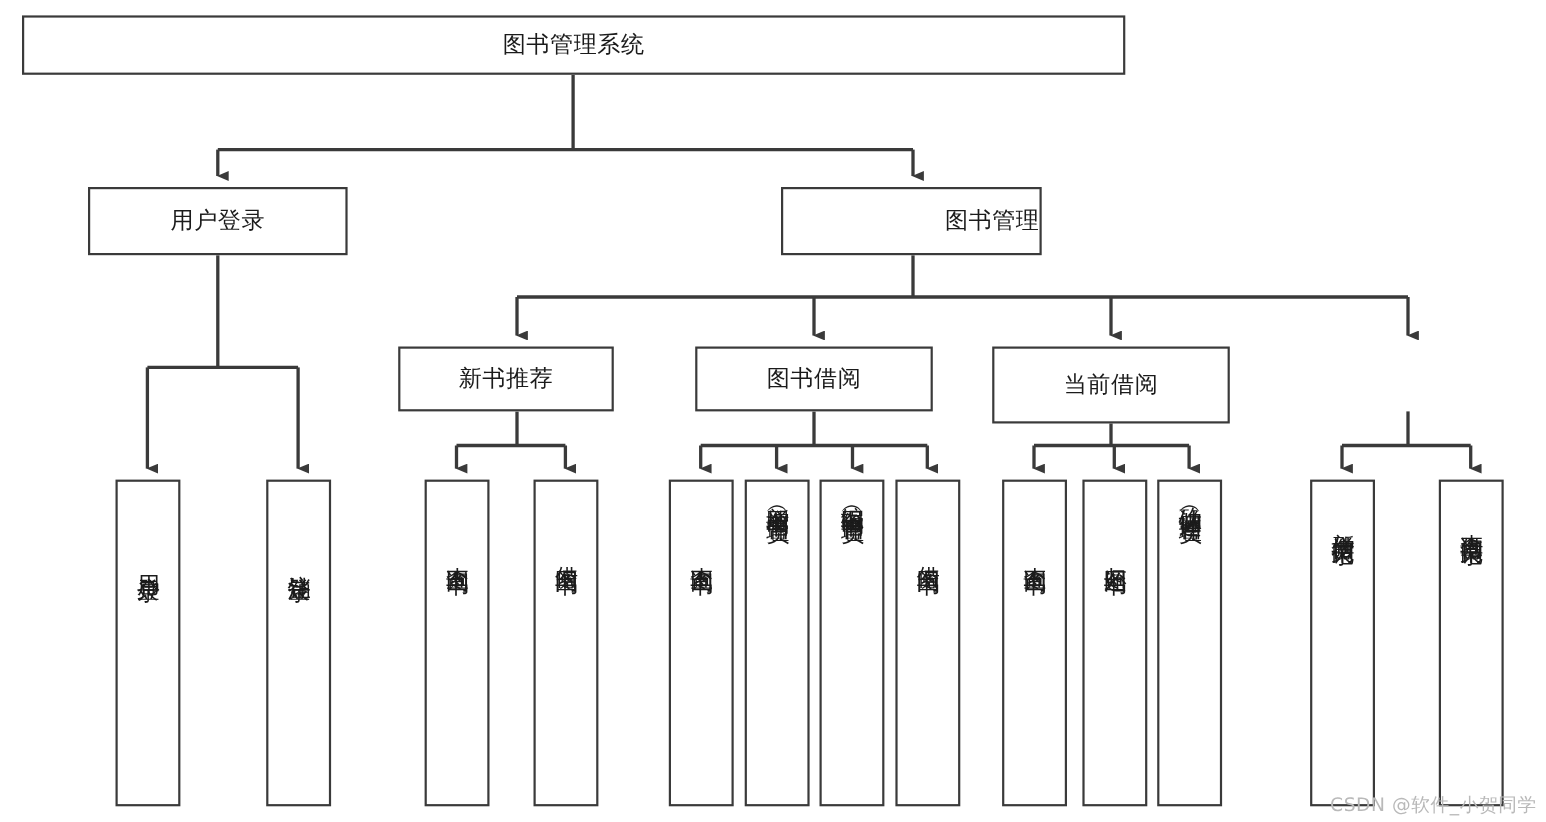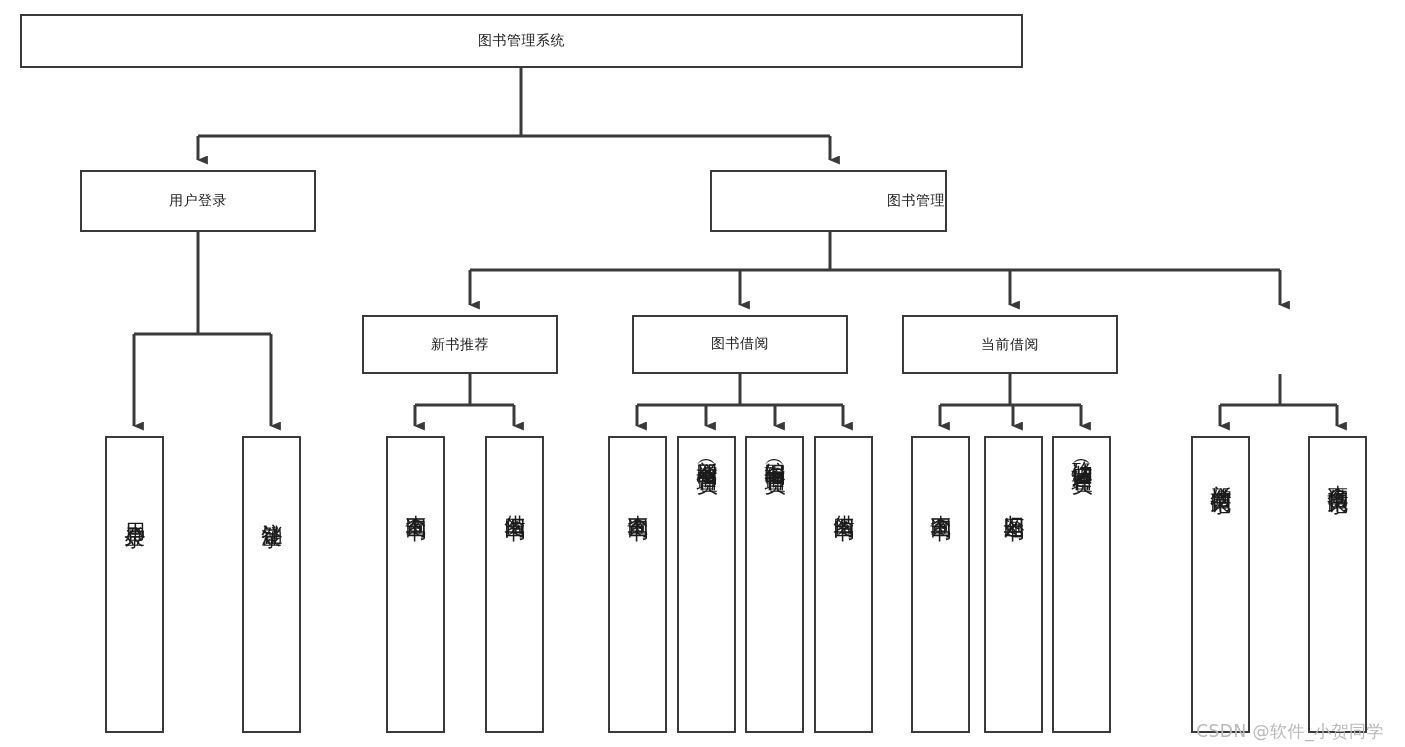--- a/index.html
+++ b/index.html
@@ -27,21 +27,21 @@
   .node-box {
     position: absolute;
     box-sizing: border-box;
     background: #ffffff;
     border: 2px solid #3a3a3a;
     display: flex;
     align-items: center;
     justify-content: center;
   }
   .node-label-h {
-    font-size: 14px;
+    font-size: 21px;
     color: #1b1b1b;
     line-height: 1.1;
     white-space: nowrap;
     letter-spacing: 0.5px;
   }
   .node-box.leaf {
     align-items: flex-start;
     justify-content: center;
     padding-top: 6px;
   }
@@ -50,21 +50,21 @@
     color: #1b1b1b;
     writing-mode: vertical-rl;
     text-orientation: upright;
     letter-spacing: 2px;
     line-height: 1.0;
     white-space: nowrap;
     display: block;
   }
   #watermark {
     position: absolute;
-    right: 21px;
+    right: 8px;
     bottom: 4px;
     font-size: 17px;
     color: #b9b9b9;
     white-space: nowrap;
     letter-spacing: 0.5px;
   }
 </style>
 </head>
 <body>
 
@@ -127,24 +127,24 @@
   <div class="node-box" style="left:80px; top:170px; width:236px; height:62px;">
     <span class="node-label-h">用户登录</span>
   </div>
   <div class="node-box" style="left:710px; top:170px; width:237px; height:62px;justify-content:flex-end;">
     <span class="node-label-h">图书管理</span>
   </div>
 
   <div class="node-box" style="left:362px; top:315px; width:196px; height:59px;">
     <span class="node-label-h">新书推荐</span>
   </div>
-  <div class="node-box" style="left:632px; top:315px; width:216px; height:59px;font-family:Liberation Mono, monospace;">
+  <div class="node-box" style="left:632px; top:315px; width:216px; height:59px;">
     <span class="node-label-h">图书借阅</span>
   </div>
-  <div class="node-box" style="left:902px; top:315px; width:216px; height:59px;text-align:center;">
+  <div class="node-box" style="left:902px; top:315px; width:216px; height:70px;text-align:center;">
     <span class="node-label-h">当前借阅</span>
   </div>
 
   <div class="node-box leaf" style="left:105px; top:436px; width:59px; height:297px; padding-top:68px;">
     <span class="node-label-v">用户登录</span>
   </div>
   <div class="node-box leaf" style="left:242px; top:436px; width:59px; height:297px; padding-top:68px;">
     <span class="node-label-v">注销登录</span>
   </div>
   <div class="node-box leaf" style="left:386px; top:436px; width:59px; height:297px; padding-top:60px;">

